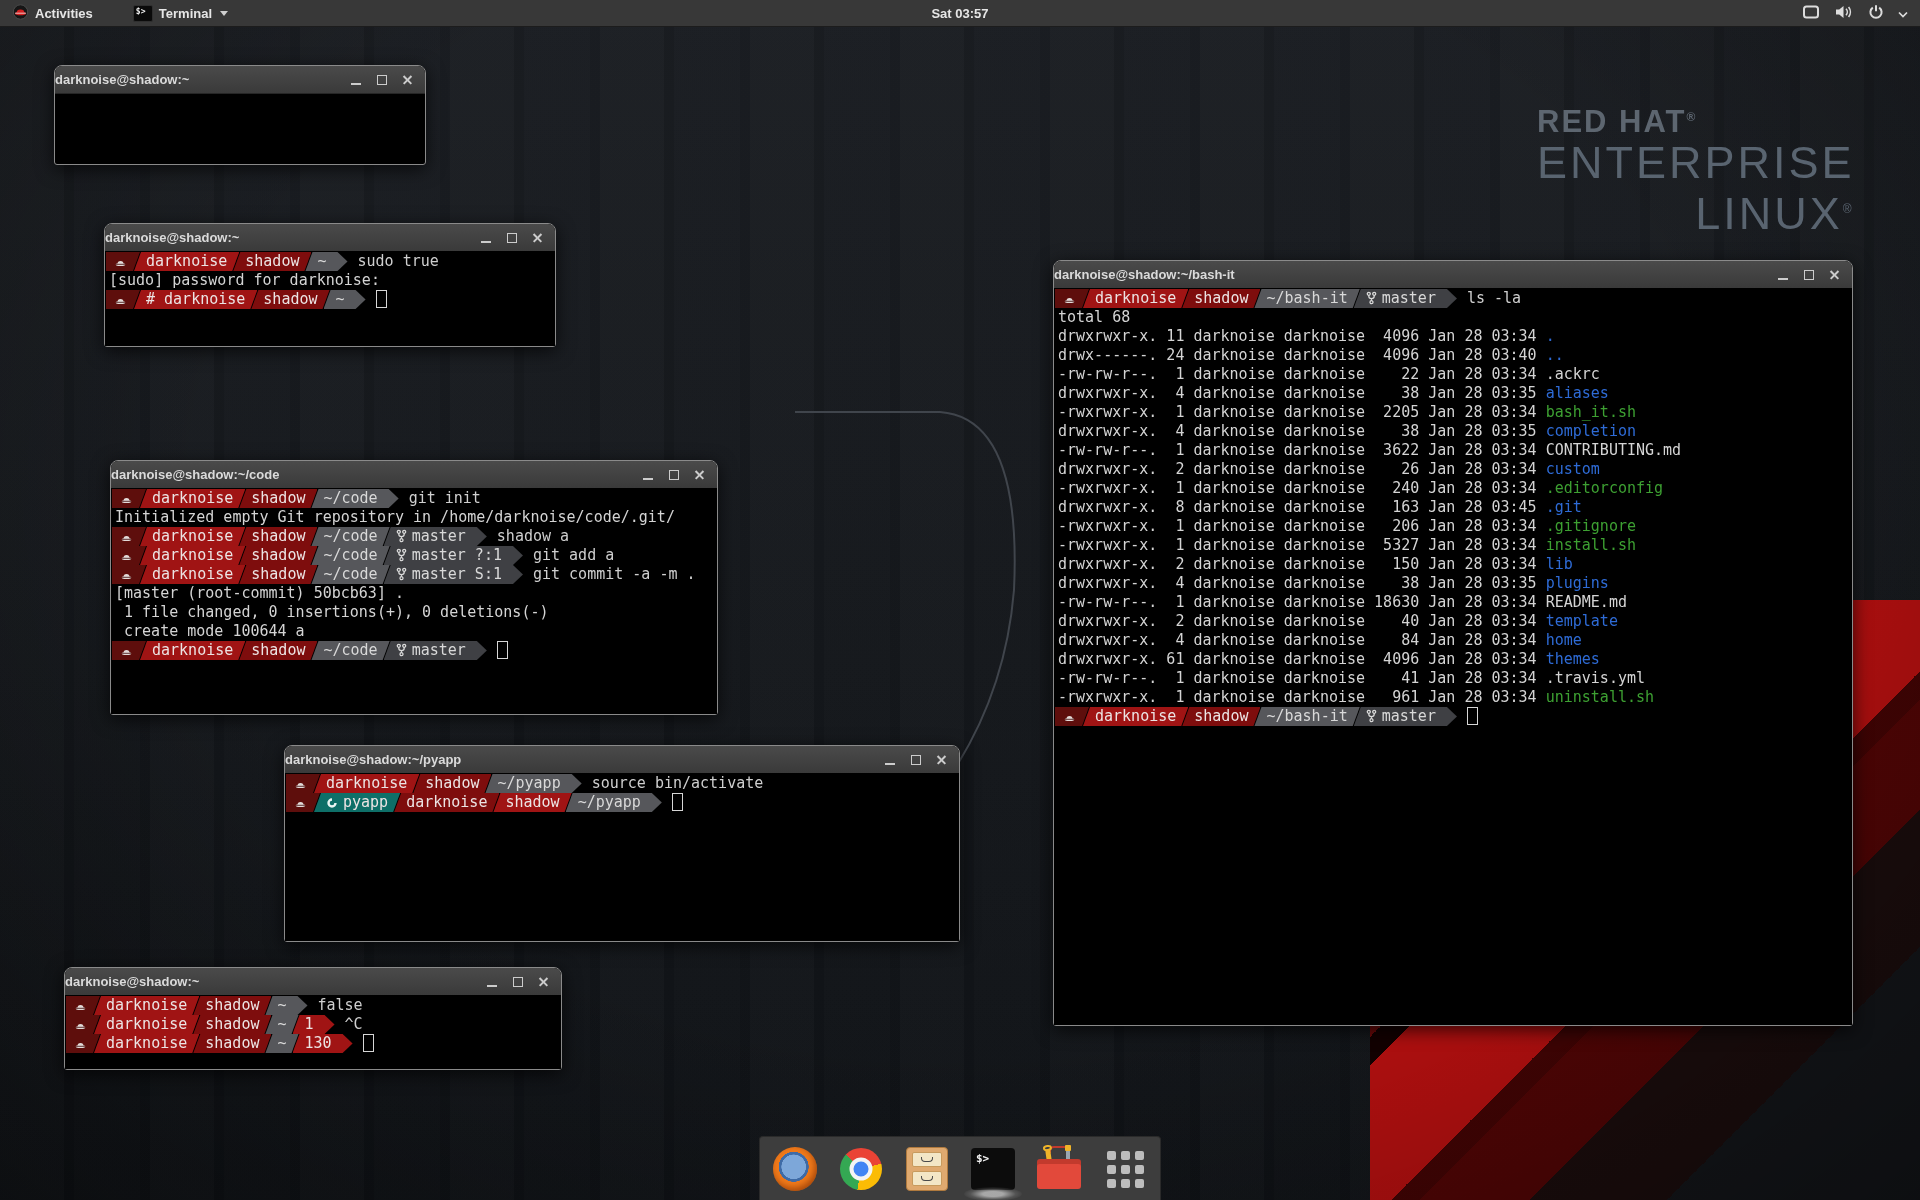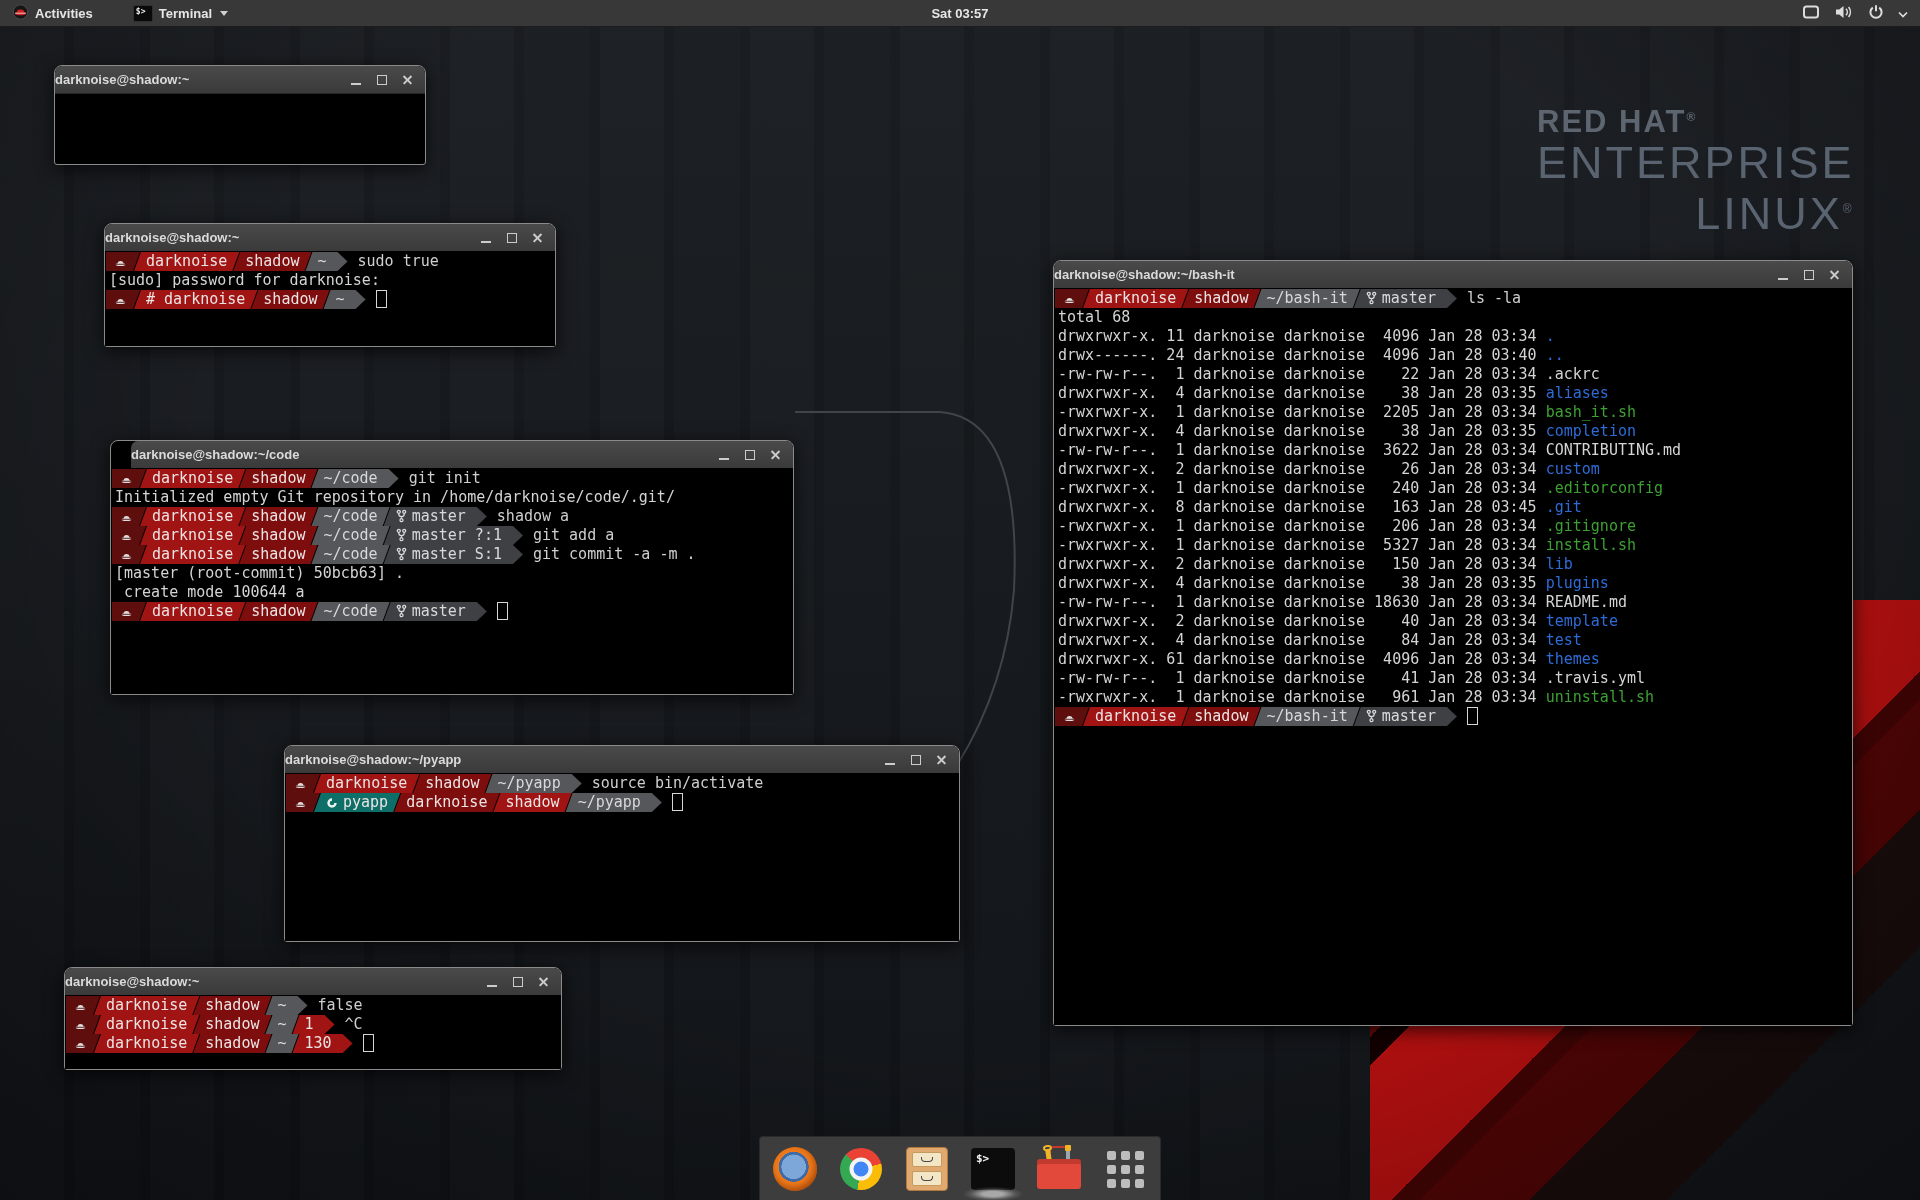--- a/index.html
+++ b/index.html
@@ -190,21 +190,21 @@
             </svg></span><span class="seg seg-red1 seg-mid" style="background: rgb(160, 20, 20);">darknoise</span><span class="seg seg-red2 seg-mid" style="background: rgb(126, 13, 13);">shadow</span><span class="seg seg-path seg-arrow" style="background: rgb(86, 87, 91);">~</span><span class="cmd">sudo true</span></div>
         <div class="term-line"><span class="plain">[sudo] password for darknoise:</span></div>
         <div class="term-line"><span class="seg seg-first seg-hat" style="background: rgb(94, 14, 12);"><svg width="13" height="13" viewBox="0 0 13 13">
               <path d="M3.5 8 a3 3 0 0 1 6 0 z" fill="#e3dbd9"></path>
               <ellipse cx="6.5" cy="8.4" rx="4.7" ry="1.5" fill="#e3dbd9"></ellipse>
               <path d="M2 8.3 h9" stroke="#3a0707" stroke-width=".8"></path>
             </svg></span><span class="seg seg-red1 seg-mid" style="background: rgb(160, 20, 20);"># darknoise</span><span class="seg seg-red2 seg-mid" style="background: rgb(126, 13, 13);">shadow</span><span class="seg seg-path seg-arrow" style="background: rgb(86, 87, 91);">~</span><span class="cursor"></span></div>
       </div>
   </div>
 
-  <div class="win" style="left:110px;top:440px;width:684px;height:255px;padding-left:20px;">
+  <div class="win" style="left:110px;top:460px;width:608px;height:255px;">
     <div class="titlebar">
       <span class="win-title">darknoise@shadow:~/code</span>
       <span class="win-btns">
           <span class="win-btn min"></span>
           <span class="win-btn max"></span>
           <span class="win-btn close"></span>
         </span>
     </div>
     <div class="term-body">
         <div class="term-line"><span class="seg seg-first seg-hat" style="background: rgb(94, 14, 12);"><svg width="13" height="13" viewBox="0 0 13 13">
@@ -243,20 +243,21 @@
               <path d="M2 8.3 h9" stroke="#3a0707" stroke-width=".8"></path>
             </svg></span><span class="seg seg-red1 seg-mid" style="background: rgb(160, 20, 20);">darknoise</span><span class="seg seg-red2 seg-mid" style="background: rgb(126, 13, 13);">shadow</span><span class="seg seg-path seg-mid" style="background: rgb(86, 87, 91);">~/code</span><span class="seg seg-git seg-arrow" style="background: rgb(63, 64, 68);"><svg width="11" height="14" viewBox="0 0 11 14">
               <g stroke="#d9d9d9" stroke-width="1.3" fill="none">
                 <circle cx="2.8" cy="2.8" r="1.5"></circle>
                 <circle cx="8.2" cy="2.8" r="1.5"></circle>
                 <circle cx="5.5" cy="11.2" r="1.5"></circle>
                 <path d="M2.8 4.3 v1 q0 2.3 2.7 2.3 q2.7 0 2.7 -2.3 v-1 M5.5 7.8 v1.9"></path>
               </g>
             </svg>master S:1</span><span class="cmd">git commit -a -m .</span></div>
         <div class="term-line"><span class="plain">[master (root-commit) 50bcb63] .</span></div>
+        <div class="term-line"><span class="plain"> 1 file changed, 0 insertions(+), 0 deletions(-)</span></div>
         <div class="term-line"><span class="plain"> create mode 100644 a</span></div>
         <div class="term-line"><span class="seg seg-first seg-hat" style="background: rgb(94, 14, 12);"><svg width="13" height="13" viewBox="0 0 13 13">
               <path d="M3.5 8 a3 3 0 0 1 6 0 z" fill="#e3dbd9"></path>
               <ellipse cx="6.5" cy="8.4" rx="4.7" ry="1.5" fill="#e3dbd9"></ellipse>
               <path d="M2 8.3 h9" stroke="#3a0707" stroke-width=".8"></path>
             </svg></span><span class="seg seg-red1 seg-mid" style="background: rgb(160, 20, 20);">darknoise</span><span class="seg seg-red2 seg-mid" style="background: rgb(126, 13, 13);">shadow</span><span class="seg seg-path seg-mid" style="background: rgb(86, 87, 91);">~/code</span><span class="seg seg-git seg-arrow" style="background: rgb(63, 64, 68);"><svg width="11" height="14" viewBox="0 0 11 14">
               <g stroke="#d9d9d9" stroke-width="1.3" fill="none">
                 <circle cx="2.8" cy="2.8" r="1.5"></circle>
                 <circle cx="8.2" cy="2.8" r="1.5"></circle>
                 <circle cx="5.5" cy="11.2" r="1.5"></circle>
@@ -351,21 +352,21 @@
         <div class="term-line"><span class="plain">-rw-rw-r--.  1 darknoise darknoise  3622 Jan 28 03:34 <span style="color: rgb(212, 212, 212);">CONTRIBUTING.md</span></span></div>
         <div class="term-line"><span class="plain">drwxrwxr-x.  2 darknoise darknoise    26 Jan 28 03:34 <span style="color: rgb(46, 107, 214);">custom</span></span></div>
         <div class="term-line"><span class="plain">-rwxrwxr-x.  1 darknoise darknoise   240 Jan 28 03:34 <span style="color: rgb(61, 160, 50);">.editorconfig</span></span></div>
         <div class="term-line"><span class="plain">drwxrwxr-x.  8 darknoise darknoise   163 Jan 28 03:45 <span style="color: rgb(46, 107, 214);">.git</span></span></div>
         <div class="term-line"><span class="plain">-rwxrwxr-x.  1 darknoise darknoise   206 Jan 28 03:34 <span style="color: rgb(61, 160, 50);">.gitignore</span></span></div>
         <div class="term-line"><span class="plain">-rwxrwxr-x.  1 darknoise darknoise  5327 Jan 28 03:34 <span style="color: rgb(61, 160, 50);">install.sh</span></span></div>
         <div class="term-line"><span class="plain">drwxrwxr-x.  2 darknoise darknoise   150 Jan 28 03:34 <span style="color: rgb(46, 107, 214);">lib</span></span></div>
         <div class="term-line"><span class="plain">drwxrwxr-x.  4 darknoise darknoise    38 Jan 28 03:35 <span style="color: rgb(46, 107, 214);">plugins</span></span></div>
         <div class="term-line"><span class="plain">-rw-rw-r--.  1 darknoise darknoise 18630 Jan 28 03:34 <span style="color: rgb(212, 212, 212);">README.md</span></span></div>
         <div class="term-line"><span class="plain">drwxrwxr-x.  2 darknoise darknoise    40 Jan 28 03:34 <span style="color: rgb(46, 107, 214);">template</span></span></div>
-        <div class="term-line"><span class="plain">drwxrwxr-x.  4 darknoise darknoise    84 Jan 28 03:34 <span style="color: rgb(46, 107, 214);">test</span></span></div>
+        <div class="term-line"><span class="plain">drwxrwxr-x.  4 darknoise darknoise    84 Jan 28 03:34 <span style="color: rgb(46, 107, 214);">home</span></span></div>
         <div class="term-line"><span class="plain">drwxrwxr-x. 61 darknoise darknoise  4096 Jan 28 03:34 <span style="color: rgb(46, 107, 214);">themes</span></span></div>
         <div class="term-line"><span class="plain">-rw-rw-r--.  1 darknoise darknoise    41 Jan 28 03:34 <span style="color: rgb(212, 212, 212);">.travis.yml</span></span></div>
         <div class="term-line"><span class="plain">-rwxrwxr-x.  1 darknoise darknoise   961 Jan 28 03:34 <span style="color: rgb(61, 160, 50);">uninstall.sh</span></span></div>
         <div class="term-line"><span class="seg seg-first seg-hat" style="background: rgb(94, 14, 12);"><svg width="13" height="13" viewBox="0 0 13 13">
               <path d="M3.5 8 a3 3 0 0 1 6 0 z" fill="#e3dbd9"></path>
               <ellipse cx="6.5" cy="8.4" rx="4.7" ry="1.5" fill="#e3dbd9"></ellipse>
               <path d="M2 8.3 h9" stroke="#3a0707" stroke-width=".8"></path>
             </svg></span><span class="seg seg-red1 seg-mid" style="background: rgb(160, 20, 20);">darknoise</span><span class="seg seg-red2 seg-mid" style="background: rgb(126, 13, 13);">shadow</span><span class="seg seg-path seg-mid" style="background: rgb(86, 87, 91);">~/bash-it</span><span class="seg seg-git seg-arrow" style="background: rgb(63, 64, 68);"><svg width="11" height="14" viewBox="0 0 11 14">
               <g stroke="#d9d9d9" stroke-width="1.3" fill="none">
                 <circle cx="2.8" cy="2.8" r="1.5"></circle>

